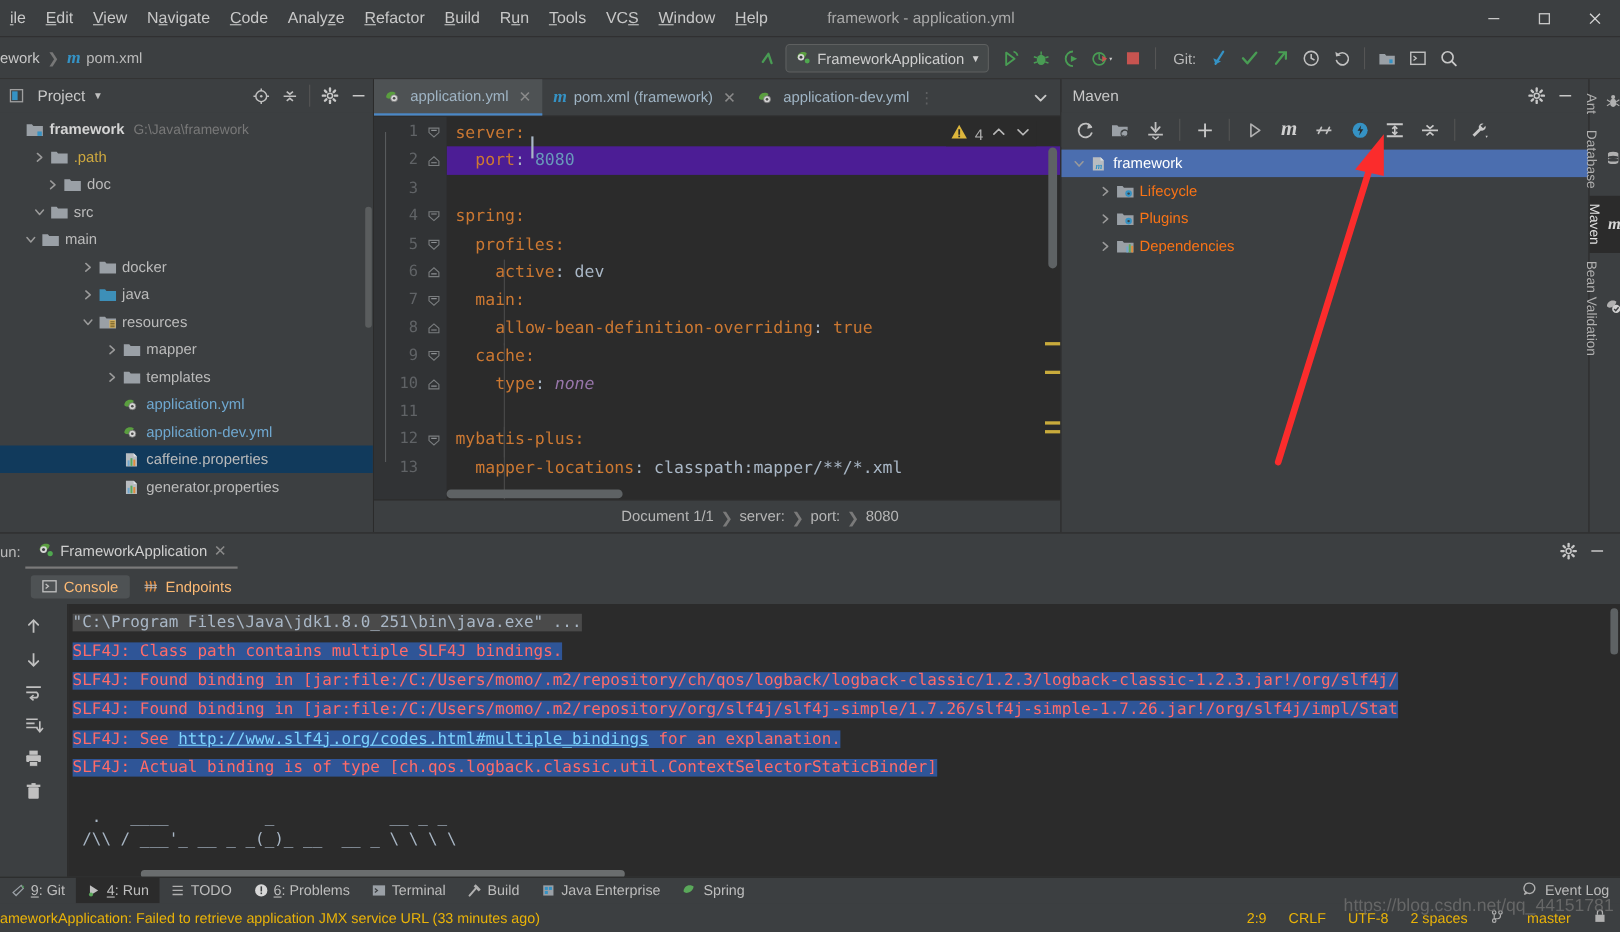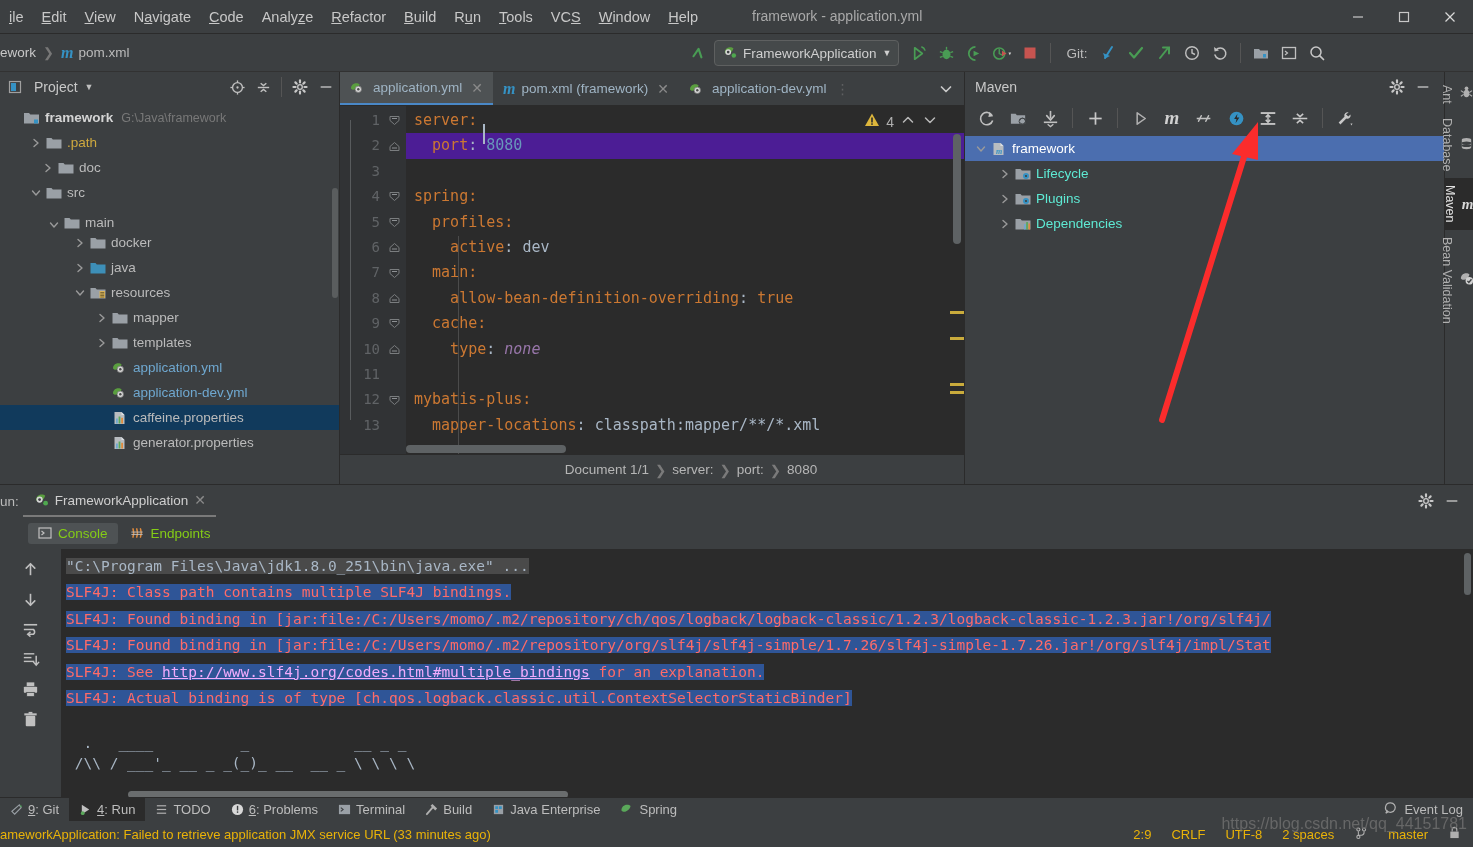--- a/index.html
+++ b/index.html
@@ -83,47 +83,47 @@
   .breadcrumbs{height:30px;background:#3c3f41;display:flex;align-items:center;padding-left:78px;gap:6px;font-size:13.5px;color:#b6b6b6;border-top:1px solid #2b2b2b;justify-content:center;}
   .breadcrumbs .sep{color:#7a7a7a;}
 
   
   .maven{width:480px;background:#3c3f41;display:flex;flex-direction:column;border-left:1px solid #2b2b2b;}
   .mv-head{height:30px;display:flex;align-items:center;padding-left:10px;}
   .mv-head .t{font-size:14px;color:#c8c8c8;}
   .mv-tools{height:32px;display:flex;align-items:center;gap:2px;padding-left:6px;background:#3c3f41;}
   .mtb{width:30px;height:26px;display:flex;align-items:center;justify-content:center;}
   .mv-tree{flex:1;padding-top:2px;}
-  .mrow{height:25px;display:flex;align-items:center;font-size:13.5px;color:#5eead4;padding-right:8px;}
+  .mrow{height:25px;display:flex;align-items:center;font-size:13.5px;color:#f97316;padding-right:8px;}
   .mrow.sel{background:#4b6eaf;color:#fff;}
 
   
   .rstrip{width:29px;background:#3c3f41;border-left:1px solid #2b2b2b;display:flex;flex-direction:column;align-items:center;padding-top:6px;}
   .vtab{writing-mode:vertical-rl;display:flex;flex-direction:column;align-items:center;gap:5px;padding:7px 0;font-size:12.5px;color:#b0b0b0;width:29px;justify-content:flex-start;}
   .vtab.act{background:#2b2b2b;color:#e0e0e0;}
   .vtab .ic{writing-mode:horizontal-tb;display:block;}
 
   
   .runpanel{position:absolute;top:484px;left:0;width:1473px;height:316px;background:#3c3f41;border-top:1px solid #2b2b2b;display:flex;flex-direction:column;}
   .run-head{height:32px;display:flex;align-items:center;position:relative;}
   .run-head .rlbl{font-size:13.5px;color:#bbb;margin-right:4px;}
   .run-tab{height:32px;display:flex;align-items:center;gap:6px;padding:0 10px;font-size:13.5px;color:#cfcfcf;border-bottom:2px solid #7a7a7a;}
   .run-head .spacer{flex:1;}
   .run-tabs2{height:32px;display:flex;align-items:center;gap:2px;padding-left:28px;}
-  .rtab2{display:flex;align-items:center;gap:6px;padding:3px 10px;font-size:13.5px;color:#84cc16;}
+  .rtab2{display:flex;align-items:center;gap:6px;padding:3px 10px;font-size:13.5px;color:#fdba74;}
   .rtab2.act{background:#4e5254;border-radius:3px;}
   .console-wrap{flex:1;display:flex;position:relative;overflow:hidden;}
   .ctools{width:62px;background:#3c3f41;display:flex;flex-direction:column;align-items:center;padding-top:6px;gap:2px;border-right:1px solid #2b2b2b;}
   .cbtn{width:28px;height:28px;display:flex;align-items:center;justify-content:center;}
   .console{flex:1;background:#2b2b2b;padding:4px 0 0 4px;overflow:hidden;position:relative;}
   .coline{height:26.4px;line-height:26.4px;white-space:pre;font-family:"DejaVu Sans Mono",monospace;font-size:14.5px;color:#a9b7c6;}
   .coline.err{color:#ff6b68;}
   .hl{background:#2f5597;}
   .hl0{background:#4a4a4a;}
-  .lnk{color:#f0abfc;text-decoration:underline;}
+  .lnk{color:#7dd3fc;text-decoration:underline;}
   .banner{color:#a9b7c6;font-family:"DejaVu Sans Mono",monospace;font-size:14.5px;white-space:pre;line-height:20px;}
   .con-scroll{position:absolute;right:2px;top:4px;width:7px;height:42px;background:#5e6264;border-radius:4px;}
   .con-hscroll{position:absolute;left:66px;bottom:2px;height:7px;width:440px;background:#6a6d6e;border-radius:4px;}
 
   
   .toolwin{position:absolute;left:0;bottom:26px;width:1473px;height:24px;background:#3c3f41;display:flex;align-items:center;border-top:1px solid #2b2b2b;}
   .twitem{display:flex;align-items:center;gap:5px;padding:2px 10px;font-size:13px;color:#bdbdbd;height:24px;}
   .twitem.act{background:#2b2b2b;}
   .twitem .u{text-decoration:underline;}
   .twright{margin-left:auto;display:flex;align-items:center;gap:6px;padding-right:10px;}
@@ -397,21 +397,21 @@
                 <path d="M1.5 3 L5 7 L8.5 3" fill="none" stroke="#9a9a9a" stroke-width="1.4" stroke-linecap="round" stroke-linejoin="round"></path>
               </svg>
             </span>
             <span class="ticon">
               <svg width="16" height="14" viewBox="0 0 16 14">
                 <path d="M0.5 2 h5 l1.3 1.6 H15.5 v9 H0.5 z" fill="#9aa0a6"></path>
               </svg>
             </span>
             <span class="tlabel ">src</span>
           </div>
-          <div class="trow" style="padding-left: 46px; align-items: flex-end;">
+          <div class="trow" style="padding-left: 20px;">
             <span class="arrow">
               <svg width="10" height="10" viewBox="0 0 10 10">
                 <path d="M1.5 3 L5 7 L8.5 3" fill="none" stroke="#9a9a9a" stroke-width="1.4" stroke-linecap="round" stroke-linejoin="round"></path>
               </svg>
             </span>
             <span class="ticon">
               <svg width="16" height="14" viewBox="0 0 16 14">
                 <path d="M0.5 2 h5 l1.3 1.6 H15.5 v9 H0.5 z" fill="#9aa0a6"></path>
               </svg>
             </span>

